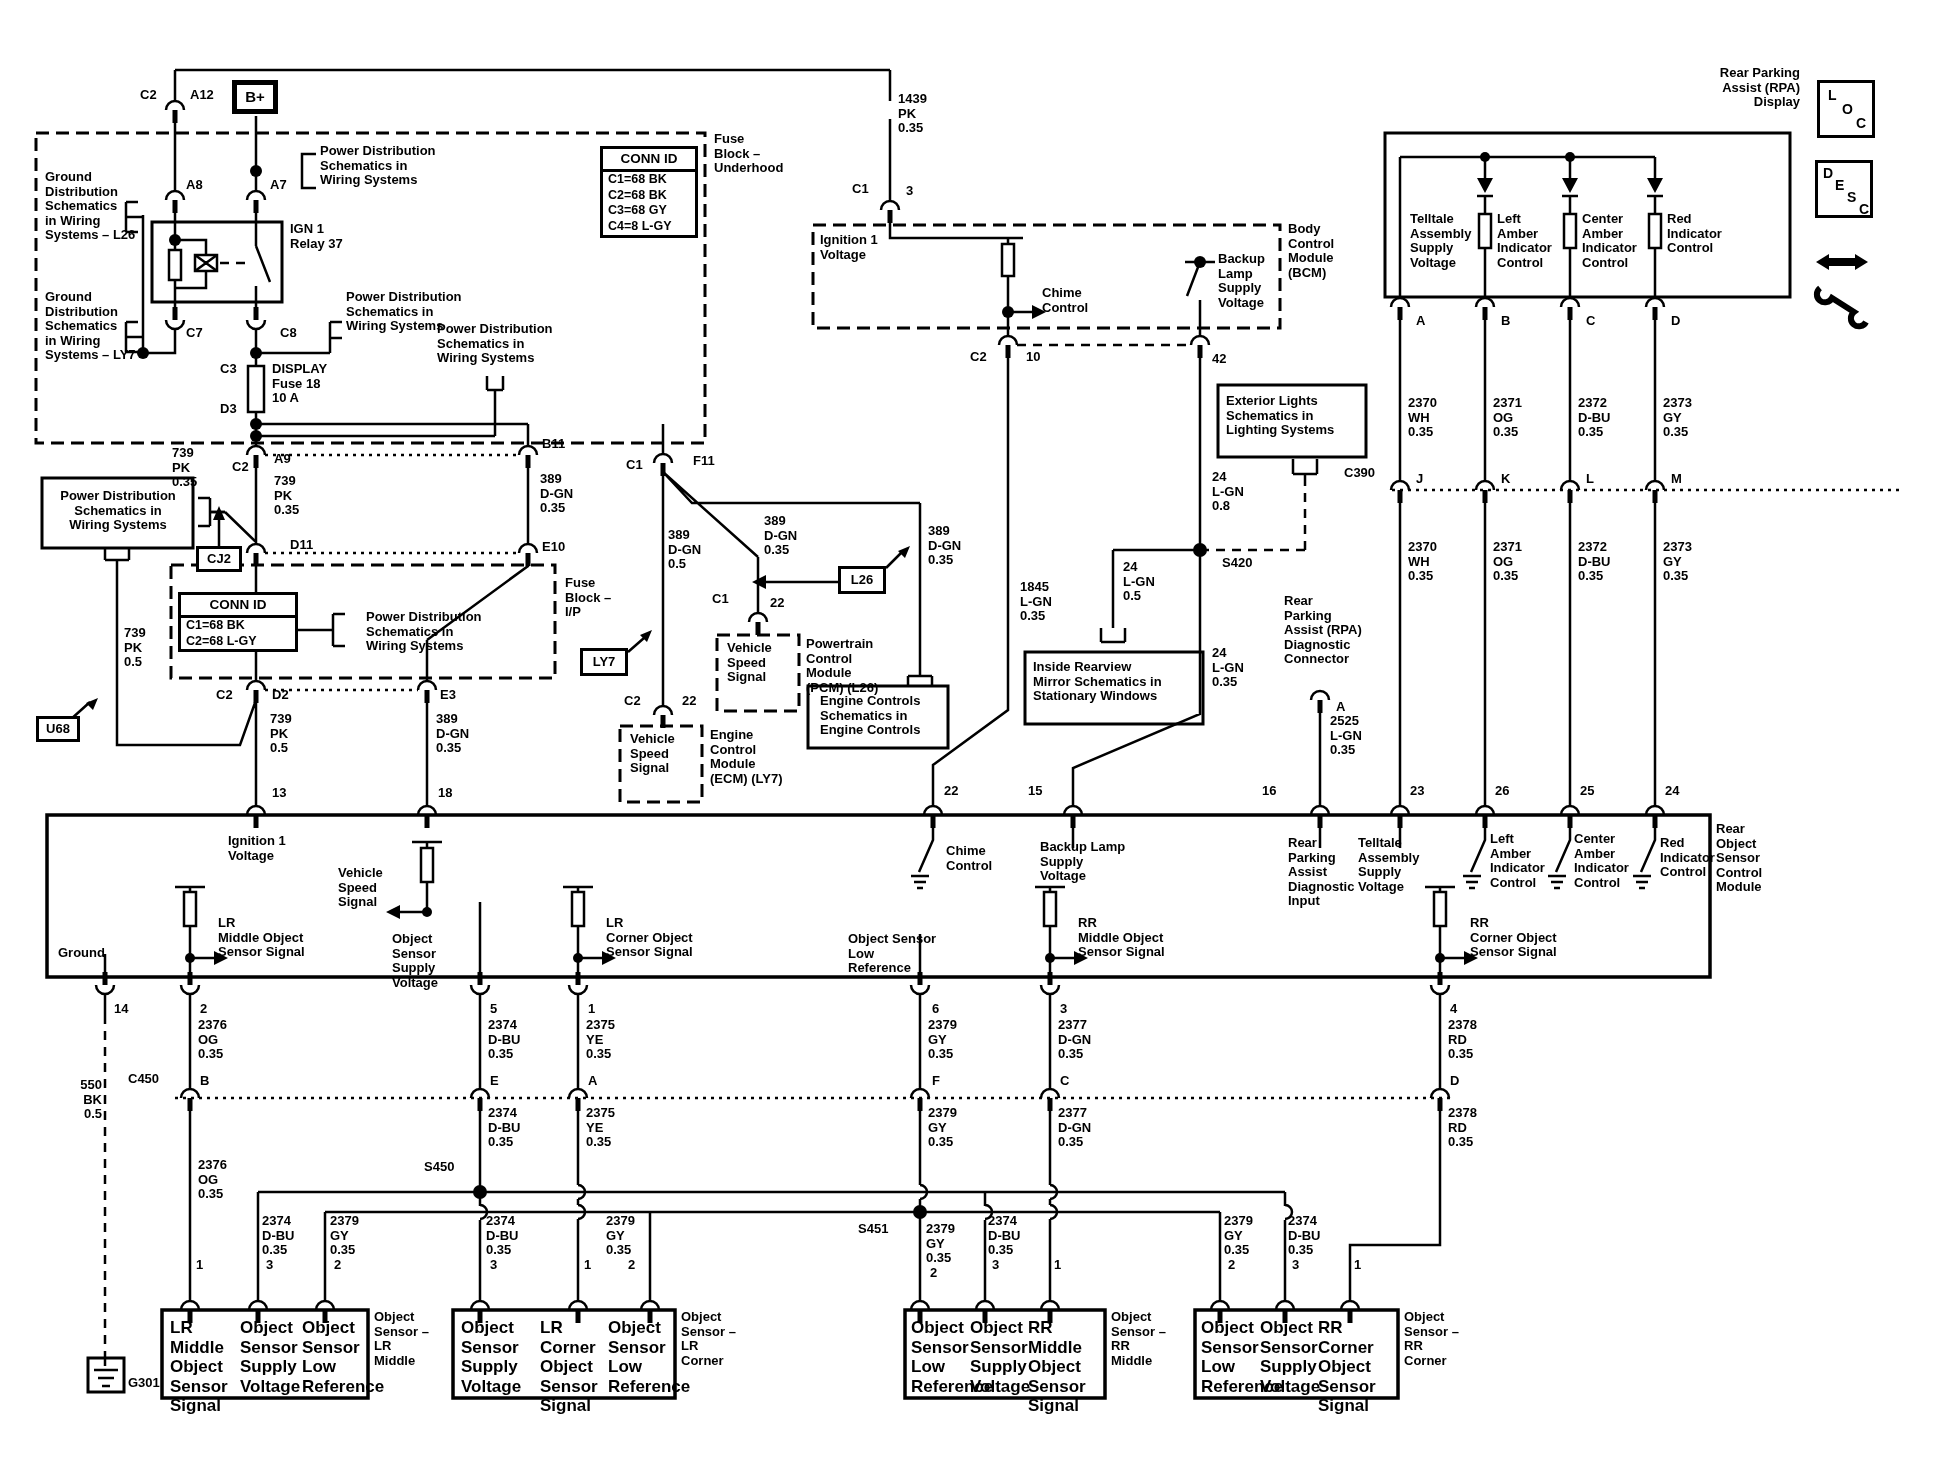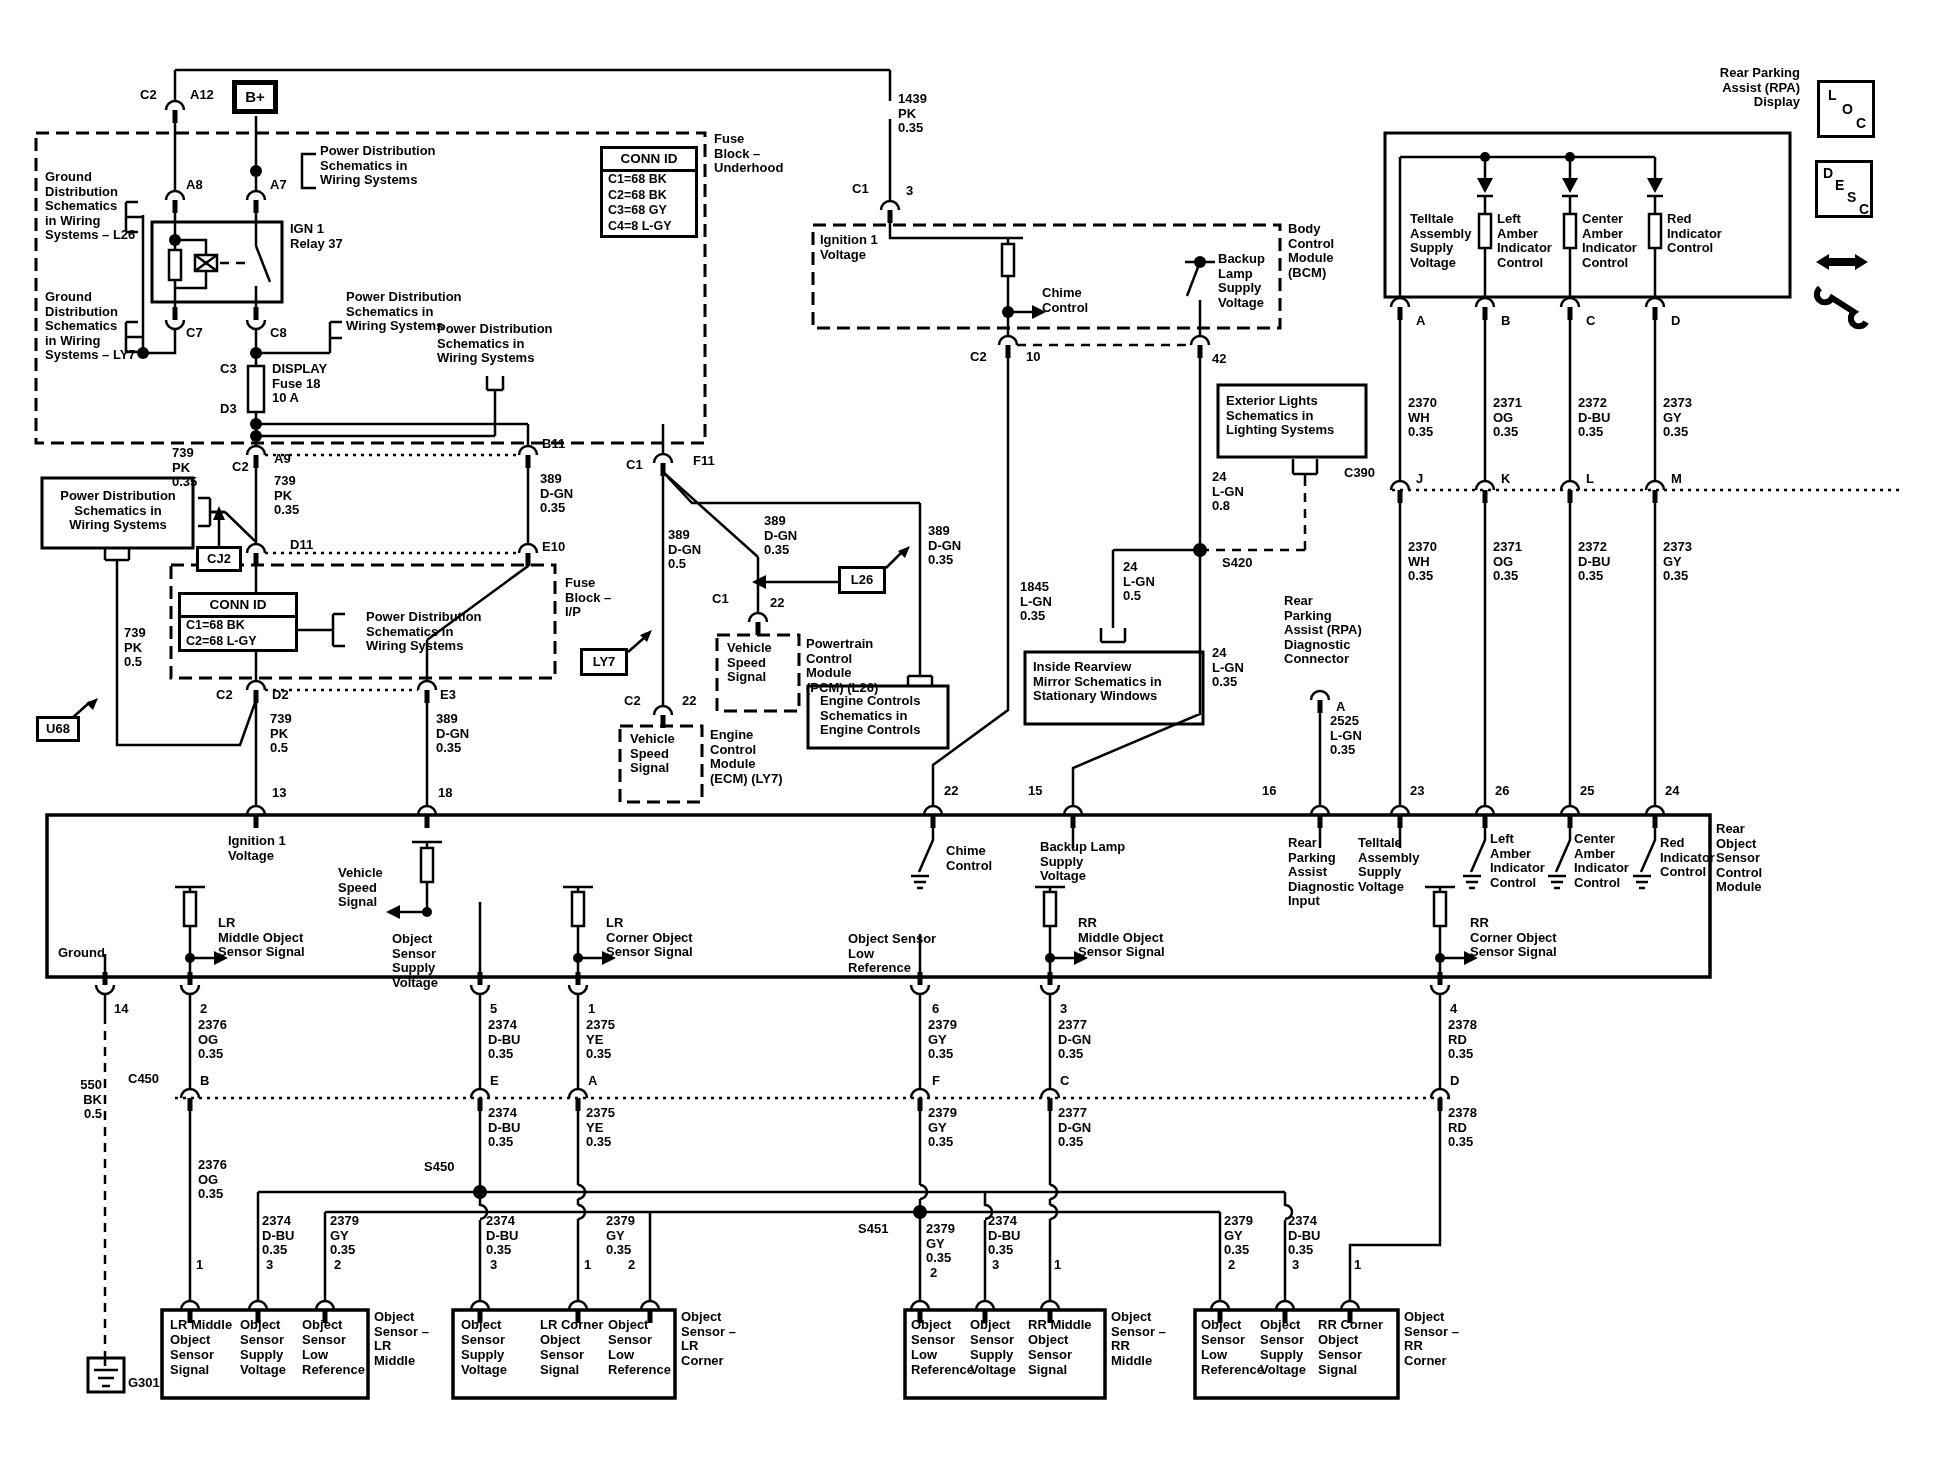--- a/index.html
+++ b/index.html
@@ -2,21 +2,21 @@
 <html><head>
 <meta charset="utf-8">
 <style>
   html,body{margin:0;padding:0;background:#fff}
   #stage{position:relative;width:1953px;height:1474px;background:#fff;overflow:hidden}
   svg{position:absolute;left:0;top:0}
   .L{position:absolute;font:bold 13px/1.12 "Liberation Sans","DejaVu Sans",sans-serif;
      white-space:pre-line;color:#000}
   .r{text-align:right}
   .c{text-align:center}
-  .s{font-size:13px;line-height:1.15}
+  .s{font-size:17px;line-height:1.15}
   .bx{position:absolute;border:3px solid #000;background:#fff;box-sizing:border-box;
       font:bold 13px/1.1 "Liberation Sans","DejaVu Sans",sans-serif;color:#000;
       display:flex;align-items:center;justify-content:center;white-space:pre-line}
   .conn{position:absolute;border:3px solid #000;background:#fff;box-sizing:border-box}
   .conn .t{font:bold 13.5px/1.2 "Liberation Sans",sans-serif;text-align:center;
            border-bottom:3px solid #000;padding:2px 4px}
   .conn .row{font:bold 12.5px/1.25 "Liberation Sans",sans-serif;padding:0 5px}
   .ic{position:absolute;border:3px solid #000;background:#fff;box-sizing:border-box}
   .ic span{position:absolute;font:bold 14px/1 "Liberation Sans",sans-serif}
 </style>
@@ -190,21 +190,21 @@
 <div class="L" style="left:186px;top:178px">A8</div>
 <div class="L" style="left:270px;top:178px">A7</div>
 <div class="L" style="left:290px;top:222px;width:80px">IGN 1
 Relay 37</div>
 <div class="L" style="left:45px;top:290px;width:95px">Ground
 Distribution
 Schematics
 in Wiring
 Systems – LY7</div>
 <div class="L" style="left:186px;top:326px">C7</div>
-<div class="L" style="left:270px;top:326px">C8</div>
+<div class="L" style="left:280px;top:326px">C8</div>
 <div class="L" style="left:346px;top:290px;width:130px">Power Distribution
 Schematics in
 Wiring Systems</div>
 <div class="L" style="left:220px;top:362px">C3</div>
 <div class="L" style="left:220px;top:402px">D3</div>
 <div class="L" style="left:272px;top:362px;width:70px">DISPLAY
 Fuse 18
 10 A</div>
 <div class="L" style="left:714px;top:132px;width:85px">Fuse
 Block –

